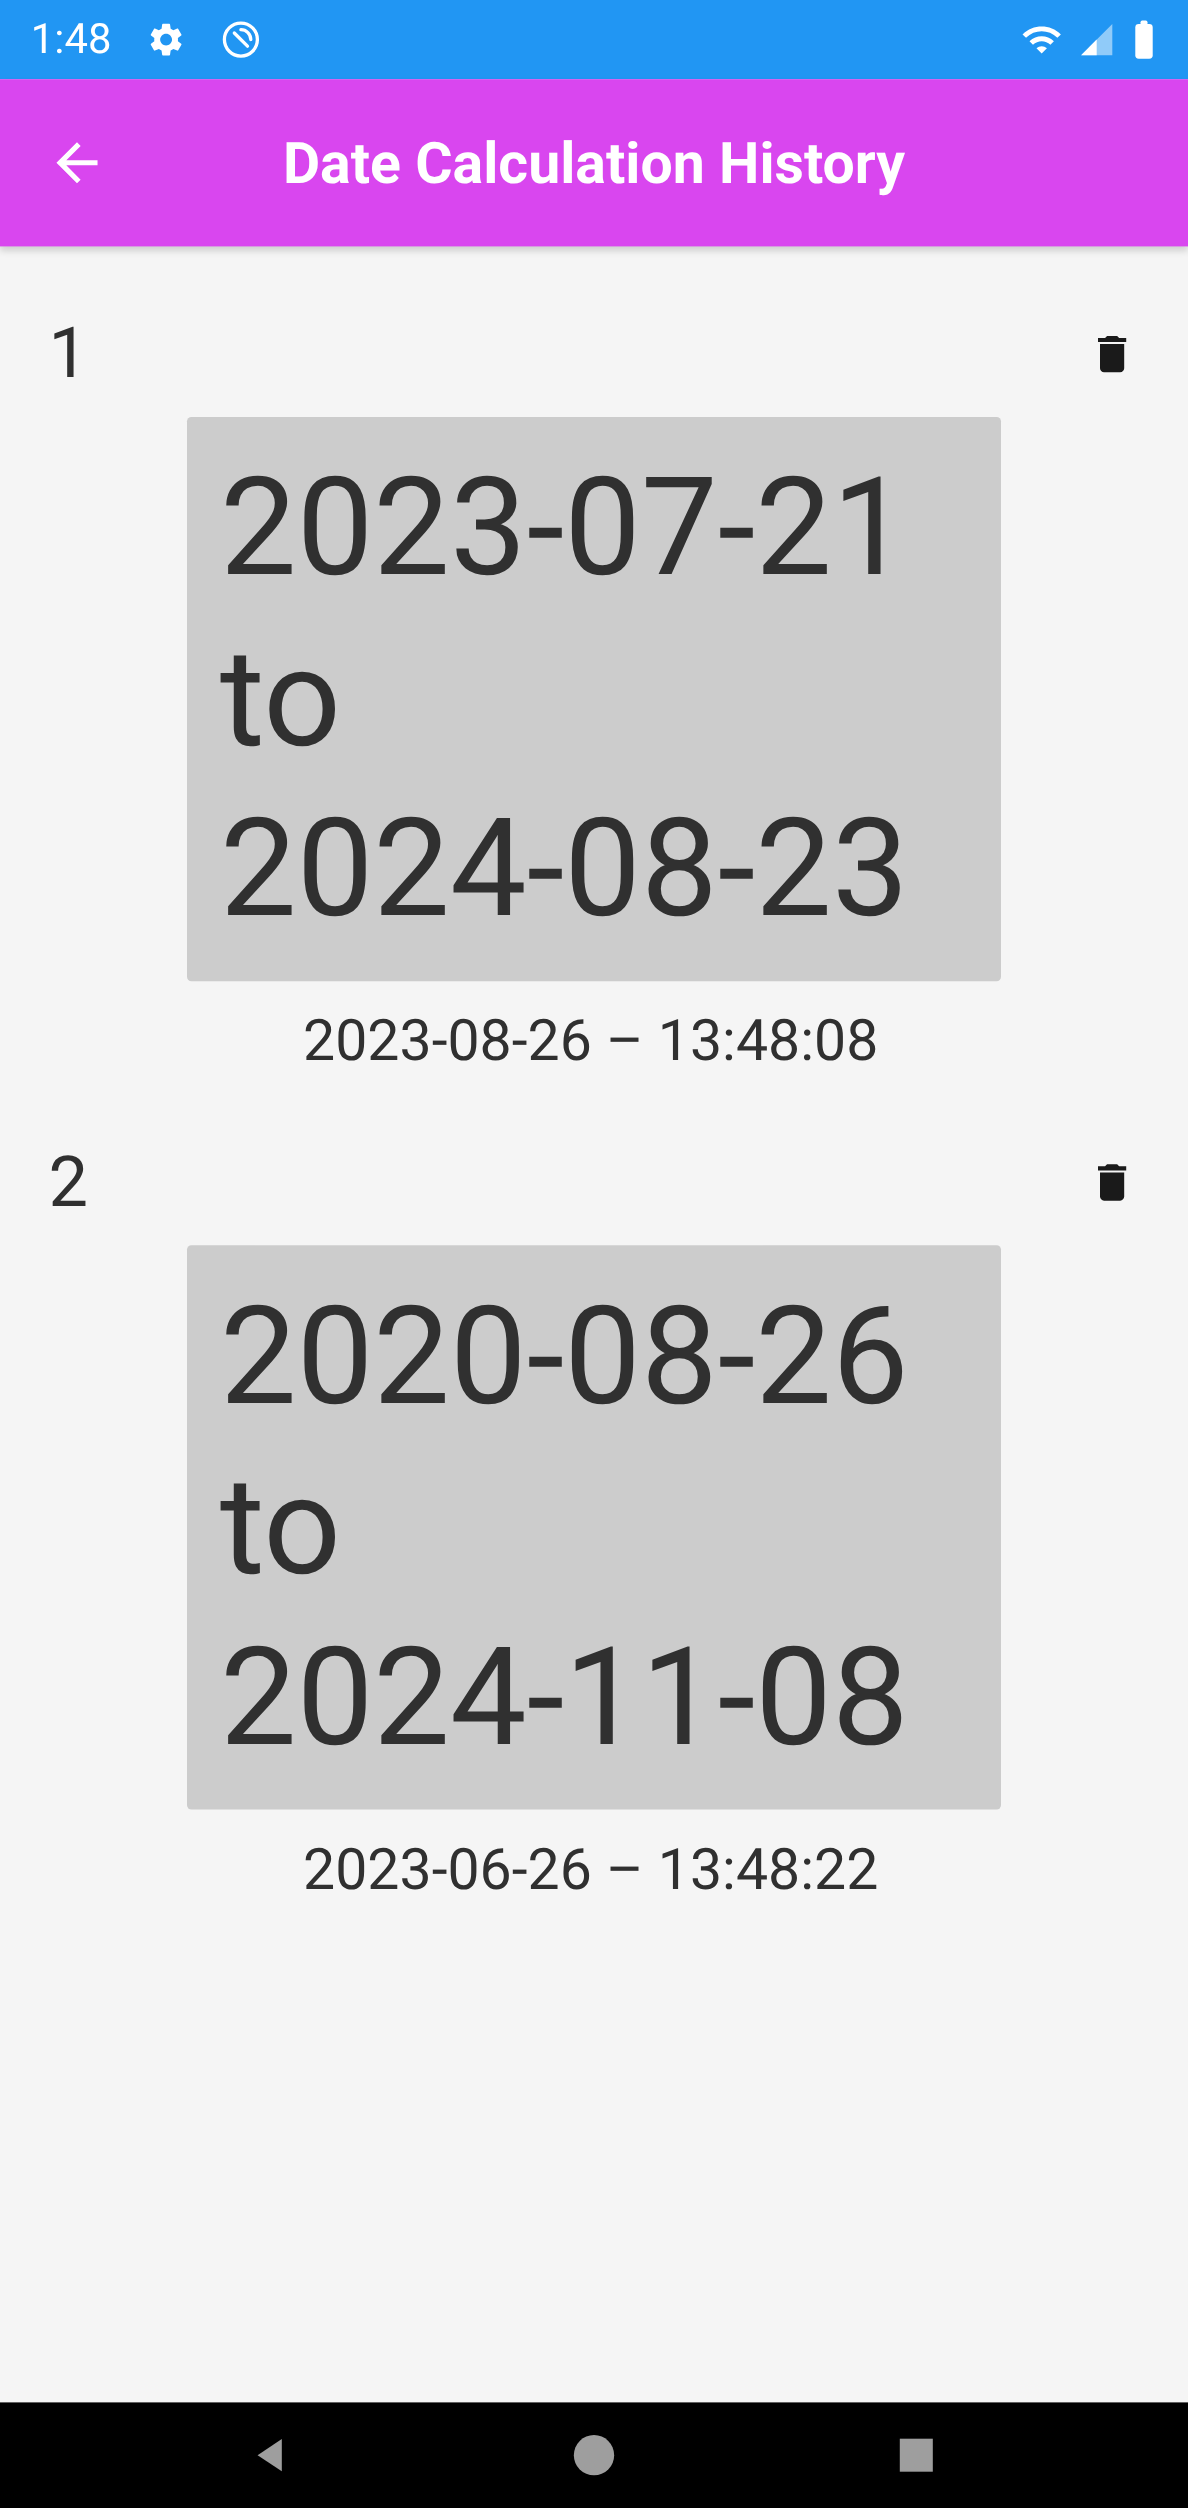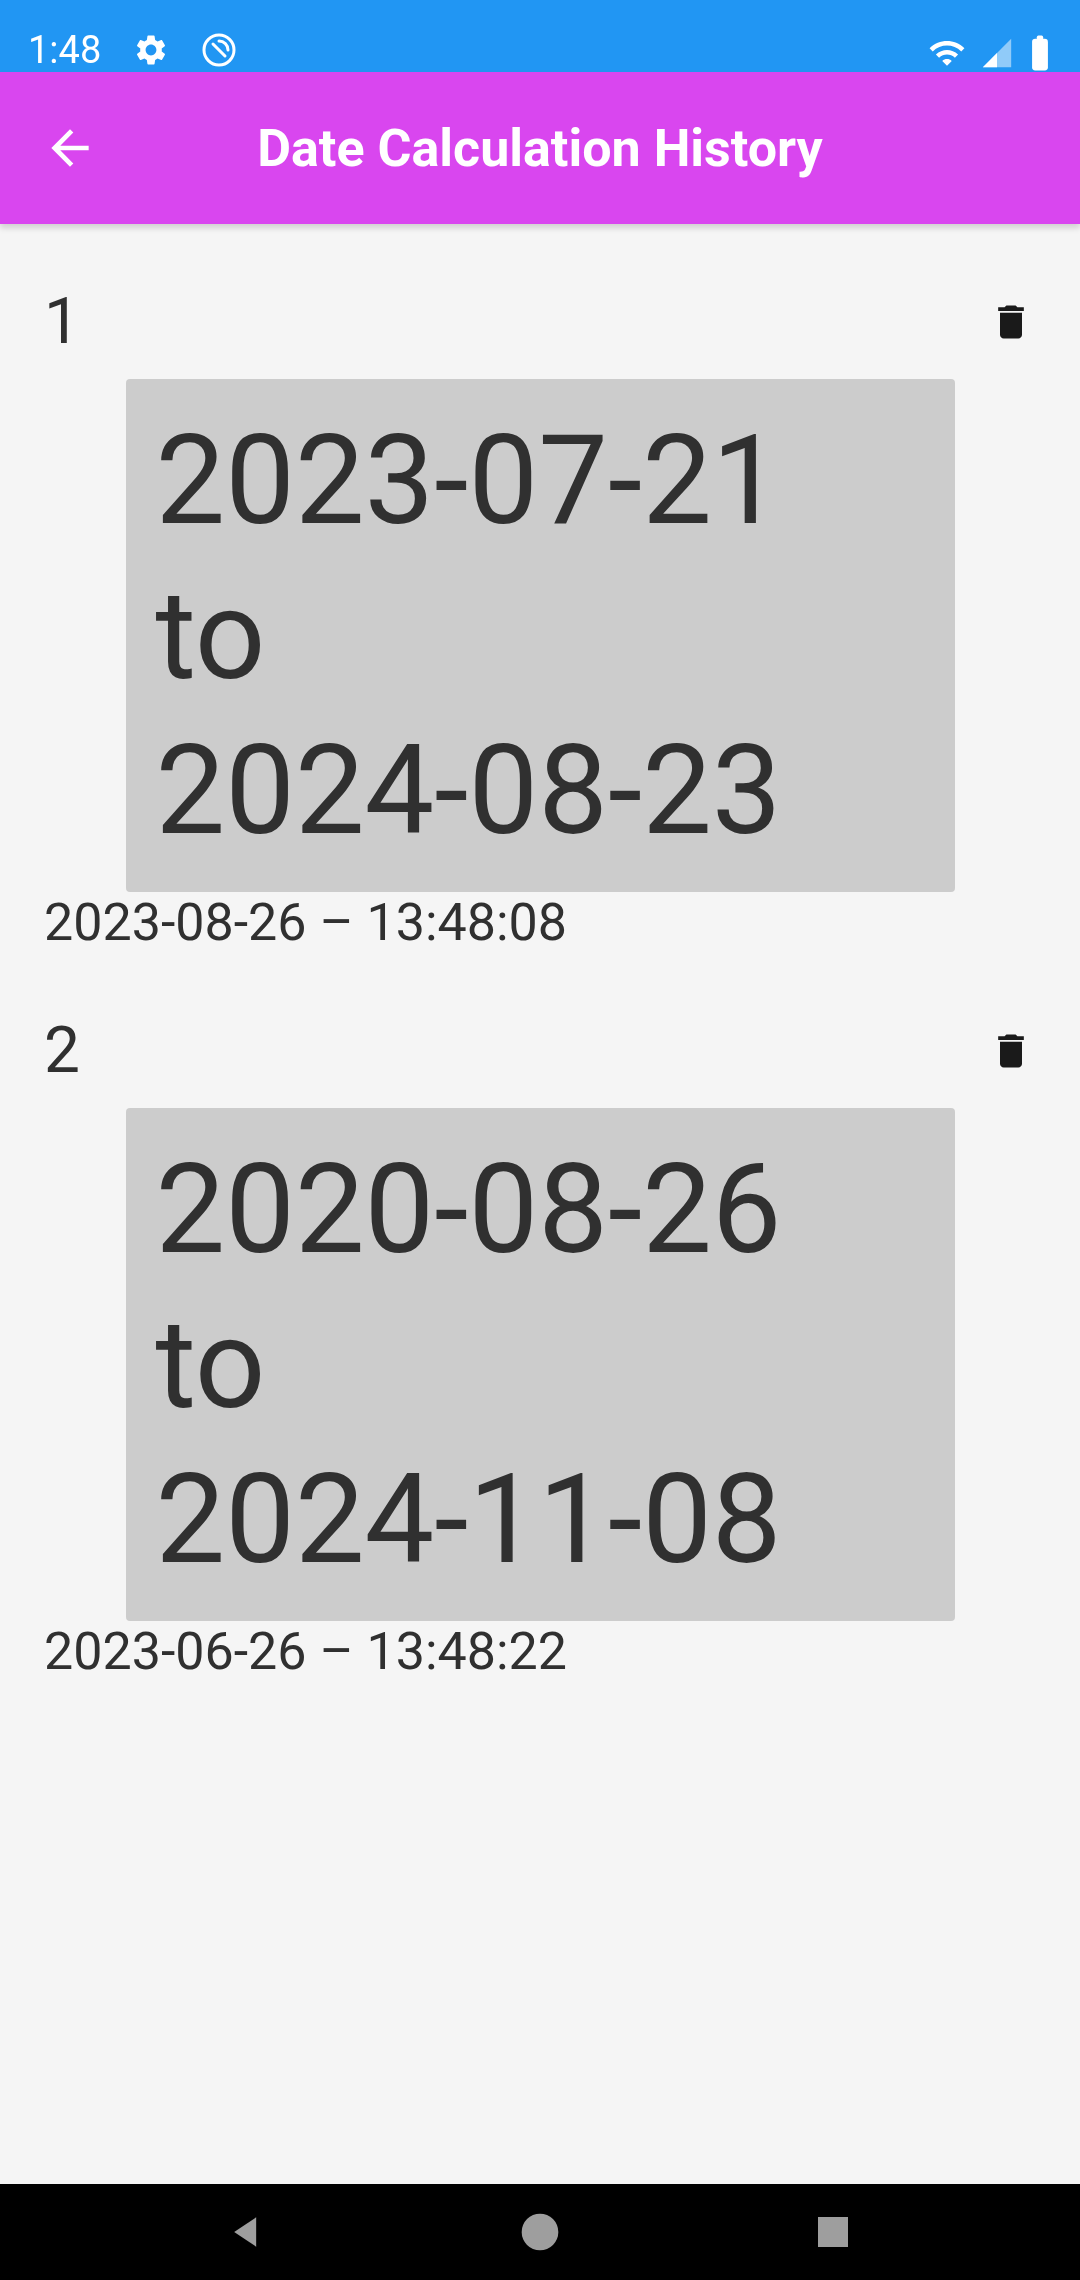--- a/index.html
+++ b/index.html
@@ -12,21 +12,21 @@
       height: 2280px;
       font-family: Roboto, -apple-system, sans-serif;
       background: #f5f5f5;
       overflow: hidden;
       position: relative;
     }
     .status-bar {
       height: 72px;
       background: #2196f3;
       display: flex;
-      align-items: flex-end;
+      align-items: center;
       justify-content: space-between;
       padding: 0 28px;
       color: white;
     }
     .status-left {
       display: flex;
       align-items: center;
       gap: 32px;
     }
     .status-time {
@@ -87,34 +87,35 @@
     .delete-button {
       width: 50px;
       height: 50px;
       display: flex;
       align-items: center;
       justify-content: center;
     }
     .date-range-box {
       background: #cccccc;
       padding: 24px 30px;
-      width: 829px;
+      width: 740px;
       margin: 0 auto;
       border-radius: 4px;
     }
     .date-range-text {
       font-size: 124px;
       line-height: 1.25;
       color: #303030;
       font-weight: 400;
     }
     .timestamp {
-      text-align: left;
+      text-align: center;
       font-size: 52px;
       color: #303030;
+      margin-top: 24px;
       padding-right: 6px;
     }
     .nav-bar {
       position: absolute;
       bottom: 0;
       left: 0;
       right: 0;
       height: 96px;
       background: #000000;
       display: flex;

